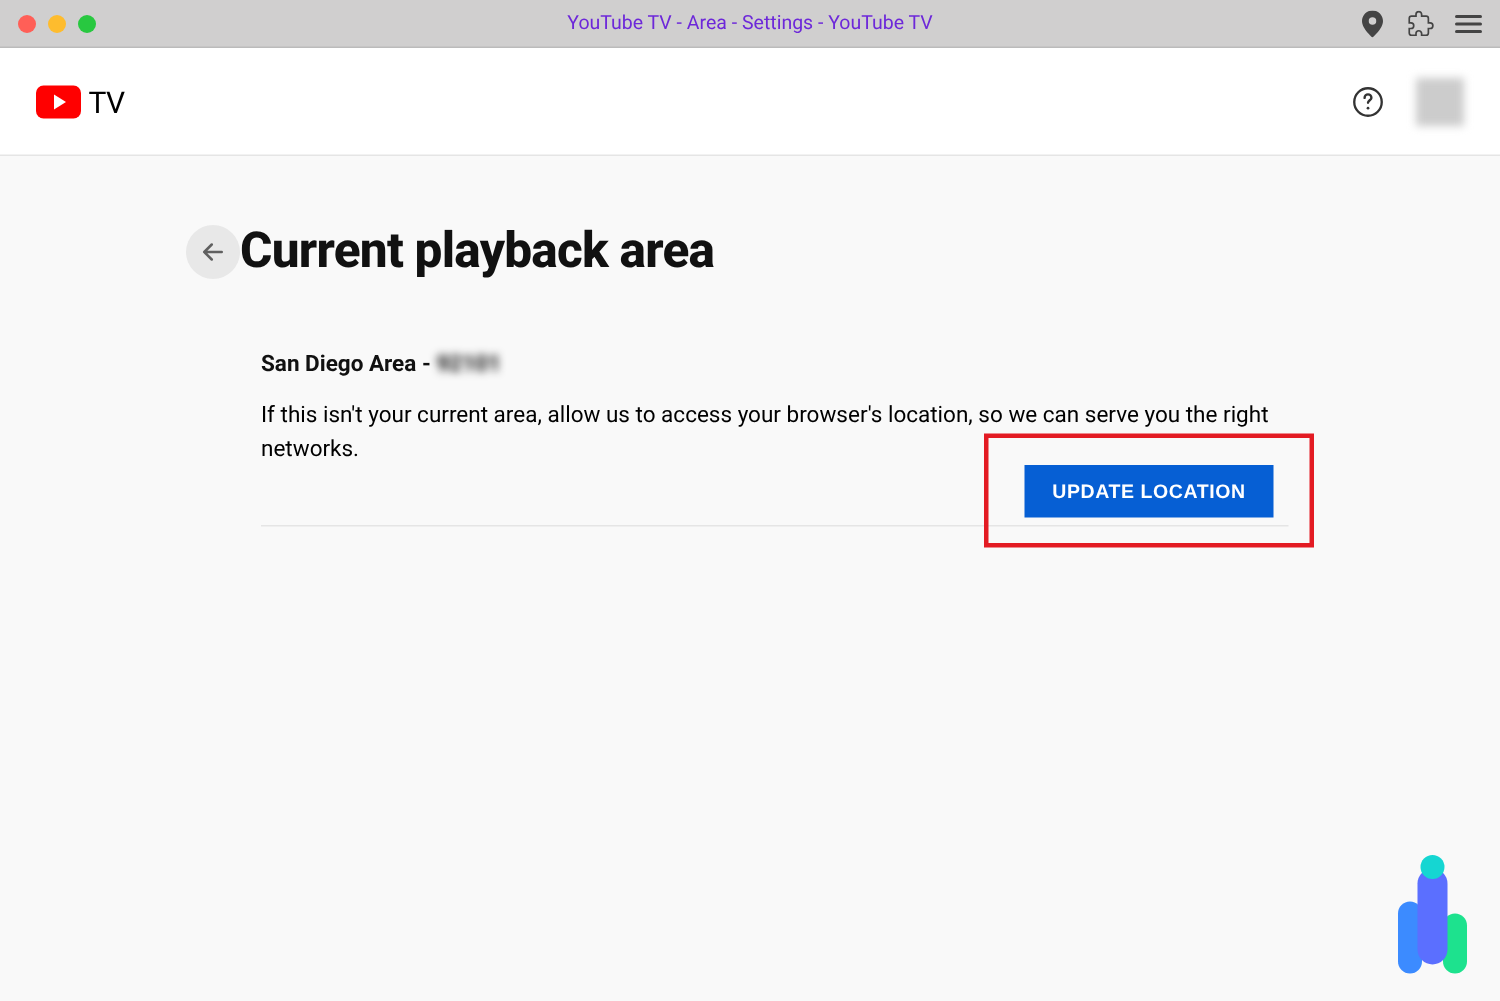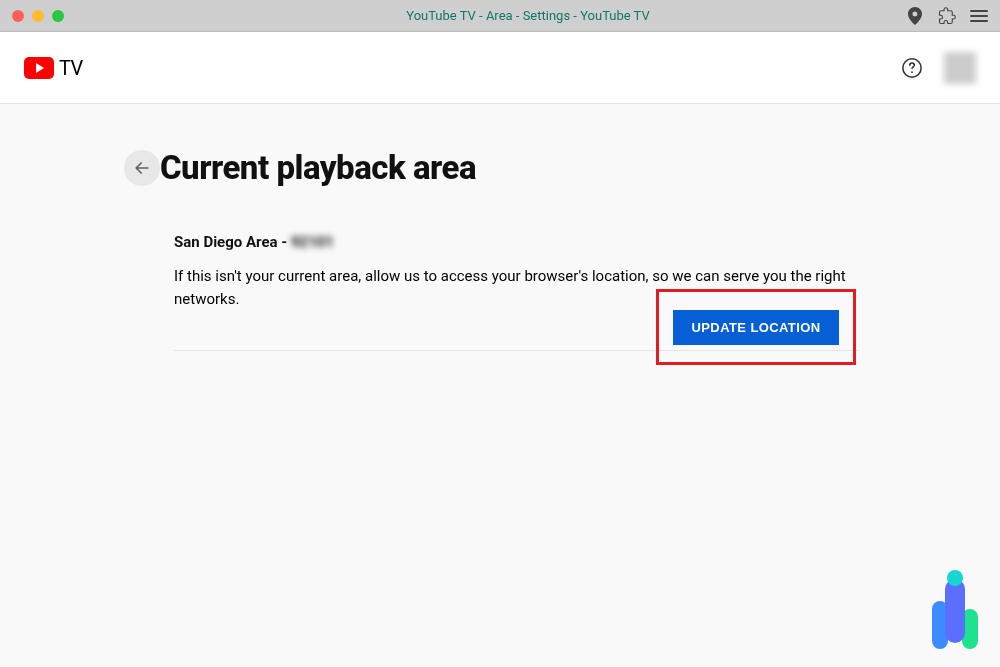--- a/index.html
+++ b/index.html
@@ -31,22 +31,21 @@
       border-radius: 50%;
     }
     .tl-red { background: #ff5f57; }
     .tl-yellow { background: #febc2e; }
     .tl-green { background: #28c840; }
     .chrome-title {
       position: absolute;
       left: 50%;
       transform: translateX(-50%);
       font-size: 13px;
-      color: #0f766e;
-      margin-left: 28px;
+      color: #6d28d9;
     }
     .chrome-right {
       margin-left: auto;
       display: flex;
       gap: 14px;
       align-items: center;
       color: #444;
     }
     .chrome-icon {
       width: 18px;
@@ -170,21 +169,21 @@
       margin-left: 50px;
       margin-top: 40px;
       border: none;
       border-top: 1px solid #e5e5e5;
       max-width: 685px;
     }
     .highlight-box {
       position: absolute;
       left: 656px;
       top: 289px;
-      width: 200px;
+      width: 220px;
       height: 76px;
       border: 3px solid #e31b23;
       display: flex;
       align-items: center;
       justify-content: center;
     }
     .update-btn {
       background: #065fd4;
       color: #fff;
       border: none;

